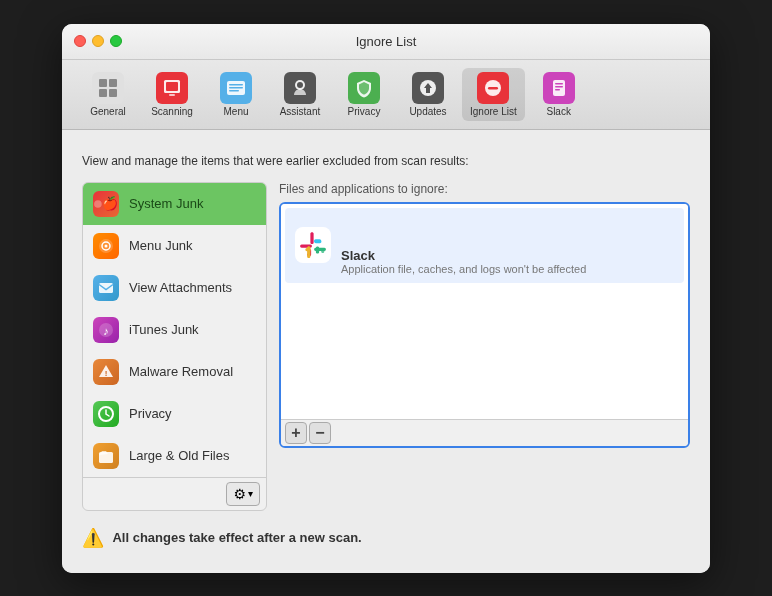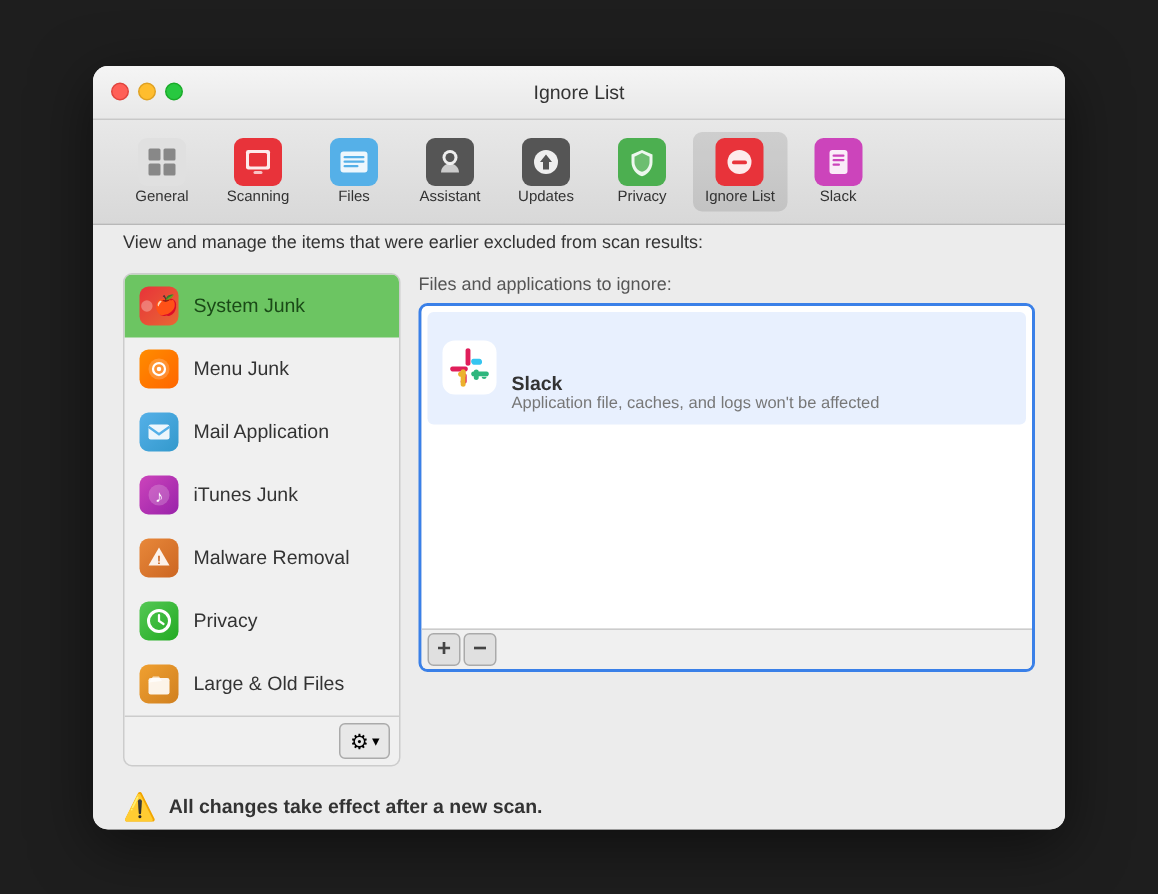--- a/index.html
+++ b/index.html
@@ -98,21 +98,21 @@
     .icon-general { background: #e0e0e0; color: #555; }
     .icon-scanning { background: #e8333a; color: white; }
     .icon-menu { background: #55b0e8; color: white; }
     .icon-assistant { background: #555; color: white; }
     .icon-updates { background: #555; color: white; }
     .icon-privacy { background: #4CAF50; color: white; }
     .icon-ignorelist { background: #e8333a; color: white; }
     .icon-debug { background: #cc44bb; color: white; }
 
     .content {
-      padding: 4px 20px;
+      padding: 24px 20px;
       background: #ececec;
     }
 
     .subtitle {
       font-size: 12px;
       color: #333;
       margin-bottom: 14px;
     }
 
     .main-panel {
@@ -328,52 +328,52 @@
 
     <div class="toolbar-item">
       <div class="toolbar-icon icon-menu">
         <svg width="22" height="22" viewBox="0 0 22 22" fill="none">
           <rect x="2" y="4" width="18" height="14" rx="2" fill="white" opacity="0.9"></rect>
           <rect x="4" y="7" width="14" height="1.5" rx="0.75" fill="#55b0e8"></rect>
           <rect x="4" y="10" width="14" height="1.5" rx="0.75" fill="#55b0e8"></rect>
           <rect x="4" y="13" width="10" height="1.5" rx="0.75" fill="#55b0e8"></rect>
         </svg>
       </div>
-      <span class="toolbar-label">Files</span>
+      <span class="toolbar-label">Menu</span>
     </div>
 
     <div class="toolbar-item">
       <div class="toolbar-icon icon-assistant">
         <svg width="22" height="22" viewBox="0 0 22 22" fill="none">
           <circle cx="11" cy="8" r="5" fill="white" opacity="0.9"></circle>
           <circle cx="11" cy="8" r="3" fill="#555"></circle>
           <path d="M5 18c0-3.3 2.7-6 6-6s6 2.7 6 6" fill="white" opacity="0.7"></path>
         </svg>
       </div>
       <span class="toolbar-label">Assistant</span>
     </div>
 
     <div class="toolbar-item">
+      <div class="toolbar-icon icon-privacy">
+        <svg width="22" height="22" viewBox="0 0 22 22" fill="none">
+          <path d="M11 3L4 6v5c0 4.4 3 8.5 7 9.5 4-1 7-5.1 7-9.5V6L11 3z" fill="white" opacity="0.9"></path>
+          <path d="M11 5L6 7.5v3.5c0 3 2 5.8 5 6.5 3-.7 5-3.5 5-6.5V7.5L11 5z" fill="#4CAF50" opacity="0.8"></path>
+        </svg>
+      </div>
+      <span class="toolbar-label">Privacy</span>
+    </div>
+
+    <div class="toolbar-item">
       <div class="toolbar-icon icon-updates">
         <svg width="22" height="22" viewBox="0 0 22 22" fill="none">
           <circle cx="11" cy="11" r="8" fill="white" opacity="0.9"></circle>
           <polygon points="11,6 15,11 13,11 13,16 9,16 9,11 7,11" fill="#555"></polygon>
         </svg>
       </div>
       <span class="toolbar-label">Updates</span>
-    </div>
-
-    <div class="toolbar-item">
-      <div class="toolbar-icon icon-privacy">
-        <svg width="22" height="22" viewBox="0 0 22 22" fill="none">
-          <path d="M11 3L4 6v5c0 4.4 3 8.5 7 9.5 4-1 7-5.1 7-9.5V6L11 3z" fill="white" opacity="0.9"></path>
-          <path d="M11 5L6 7.5v3.5c0 3 2 5.8 5 6.5 3-.7 5-3.5 5-6.5V7.5L11 5z" fill="#4CAF50" opacity="0.8"></path>
-        </svg>
-      </div>
-      <span class="toolbar-label">Privacy</span>
     </div>
 
     <div class="toolbar-item active">
       <div class="toolbar-icon icon-ignorelist">
         <svg width="22" height="22" viewBox="0 0 22 22" fill="none">
           <circle cx="11" cy="11" r="8" fill="white" opacity="0.9"></circle>
           <rect x="6" y="10" width="10" height="2.5" rx="1.25" fill="#e8333a"></rect>
         </svg>
       </div>
       <span class="toolbar-label">Ignore List</span>
@@ -421,21 +421,21 @@
           <span>Menu Junk</span>
         </div>
 
         <div class="sidebar-item">
           <div class="sidebar-icon si-mail">
             <svg width="18" height="18" viewBox="0 0 18 18" fill="none">
               <rect x="2" y="4" width="14" height="10" rx="1.5" fill="white" opacity="0.9"></rect>
               <path d="M2 5.5l7 5 7-5" stroke="#55b0e8" stroke-width="1.5" fill="none"></path>
             </svg>
           </div>
-          <span>Mail Application</span>
+          <span>View Attachments</span>
         </div>
 
         <div class="sidebar-item">
           <div class="sidebar-icon si-itunes">
             <svg width="18" height="18" viewBox="0 0 18 18" fill="none">
               <circle cx="9" cy="9" r="7" fill="white" opacity="0.2"></circle>
               <text x="9" y="13.5" text-anchor="middle" font-size="11" fill="white">♪</text>
             </svg>
           </div>
           <span>iTunes Junk</span>

